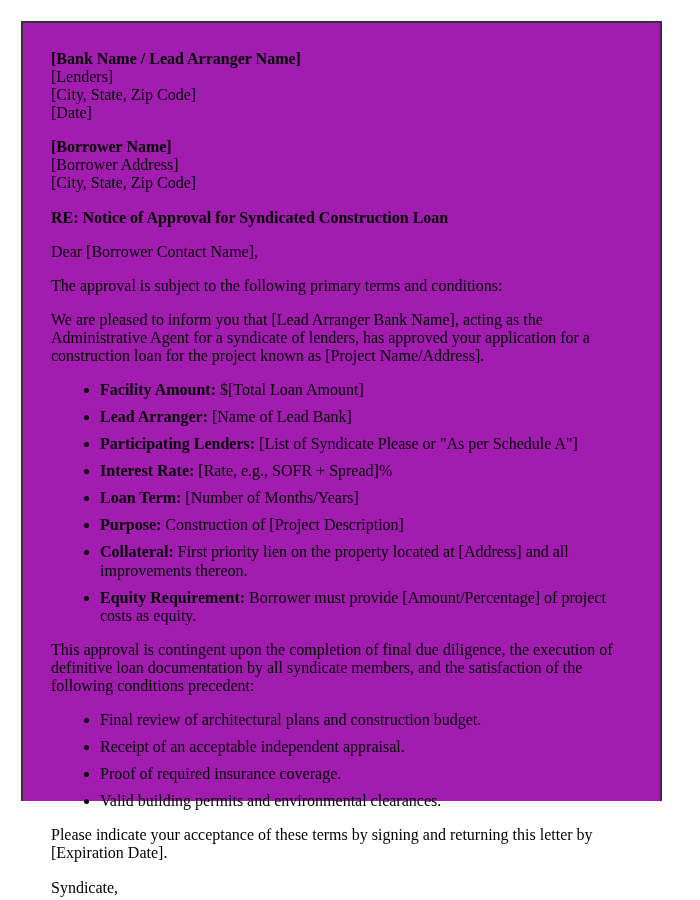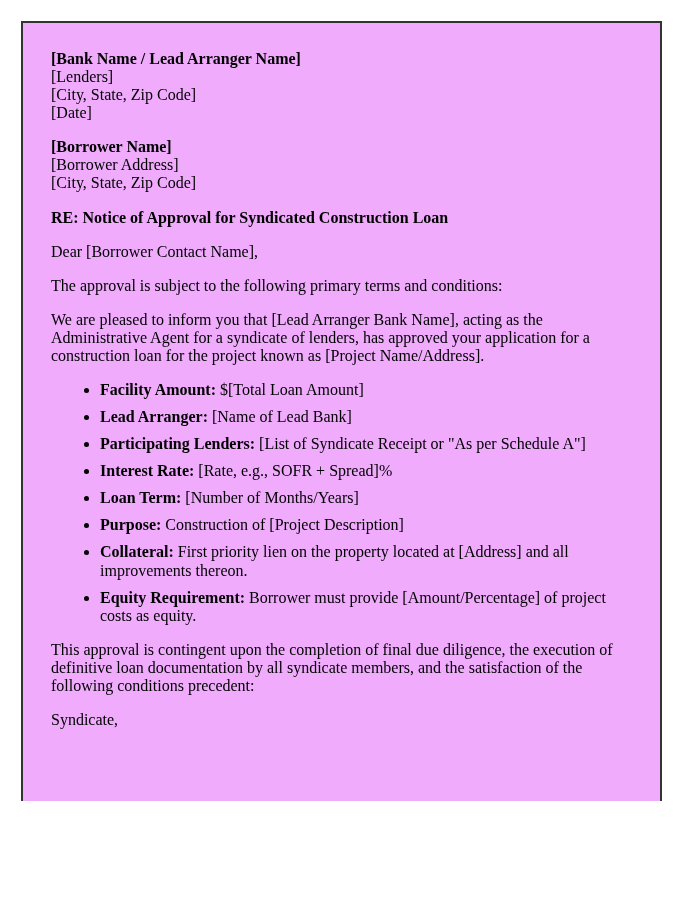--- a/index.html
+++ b/index.html
@@ -18,21 +18,21 @@
   }
   .letter-page {
     position: absolute;
     left: 21px;
     top: 21px;
     width: 641px;
     height: 780px;
     box-sizing: border-box;
     border: 2px solid #333333;
     border-bottom: none;
-    background: #f0abfc;
+    background: #a21caf;
     padding: 27px 28px 0 28px;
     overflow: visible;
   }
   p {
     margin: 16px 0;
   }
   p:first-child {
     margin-top: 0;
   }
   ul {
@@ -68,27 +68,34 @@
 
   <p>Dear [Borrower Contact Name],</p>
 
   <p>The approval is subject to the following primary terms and conditions:</p>
 
   <p>We are pleased to inform you that [Lead Arranger Bank Name], acting as the Administrative Agent for a syndicate of lenders, has approved your application for a construction loan for the project known as [Project Name/Address].</p>
 
   <ul>
     <li><span class="bold">Facility Amount:</span><span> $[Total Loan Amount]</span></li>
     <li><span class="bold">Lead Arranger:</span><span> [Name of Lead Bank]</span></li>
-    <li><span class="bold">Participating Lenders:</span><span> [List of Syndicate Receipt or "As per Schedule A"]</span></li>
+    <li><span class="bold">Participating Lenders:</span><span> [List of Syndicate Please or "As per Schedule A"]</span></li>
     <li><span class="bold">Interest Rate:</span><span> [Rate, e.g., SOFR + Spread]%</span></li>
     <li><span class="bold">Loan Term:</span><span> [Number of Months/Years]</span></li>
     <li><span class="bold">Purpose:</span><span> Construction of [Project Description]</span></li>
     <li><span class="bold">Collateral:</span><span> First priority lien on the property located at [Address] and all improvements thereon.</span></li>
     <li><span class="bold">Equity Requirement:</span><span> Borrower must provide [Amount/Percentage] of project costs as equity.</span></li>
   </ul>
 
   <p>This approval is contingent upon the completion of final due diligence, the execution of definitive loan documentation by all syndicate members, and the satisfaction of the following conditions precedent:</p>
 
+  <ul>
+    <li>Final review of architectural plans and construction budget.</li>
+    <li>Receipt of an acceptable independent appraisal.</li>
+    <li>Proof of required insurance coverage.</li>
+    <li>Valid building permits and environmental clearances.</li>
+  </ul>
 
+  <p>Please indicate your acceptance of these terms by signing and returning this letter by [Expiration Date].</p>
 
   <p>Syndicate,</p>
 
 </div>
 
 </body></html>

